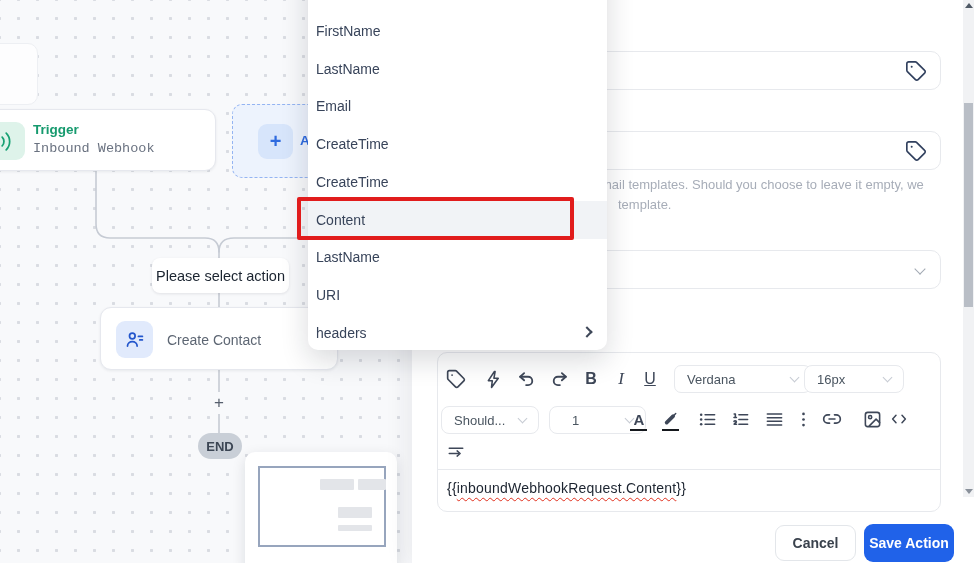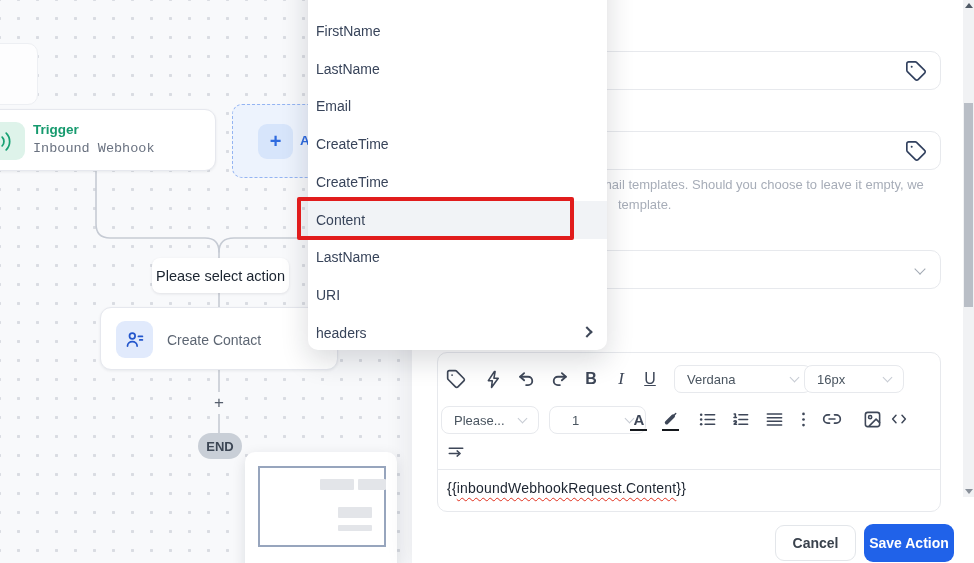--- a/index.html
+++ b/index.html
@@ -210,21 +210,21 @@
   <div class="tsel" style="left:236px; top:12px; width:137px;border-radius:7px;">
     <span>Verdana</span>
     <span class="chev"></span>
   </div>
   <div class="tsel" style="left:366px; top:12px; width:100px;">
     <span>16px</span>
     <span class="chev"></span>
   </div>
 
   <div class="tsel" style="left:3px; top:53px; width:98px;">
-    <span>Please...</span>
+    <span>Should...</span>
     <span class="chev"></span>
   </div>
   <div class="tsel" style="left:111px; top:53px; width:97px; padding-left:22px;">
     <span>1</span>
     <span class="chev"></span>
   </div>
   <div class="tbtn" style="left:190px; top:55px; font-weight:bold; font-size:15px;">
     <span>A</span>
     <span class="ubar"></span>
   </div>

